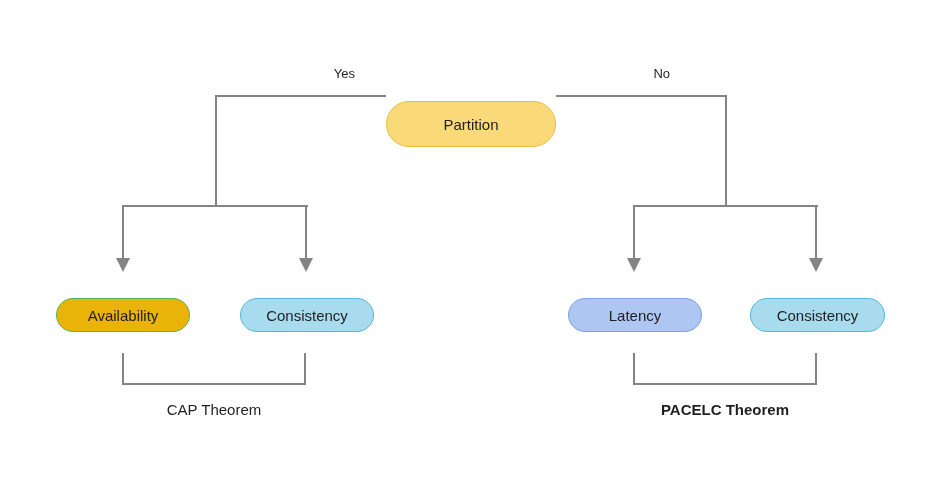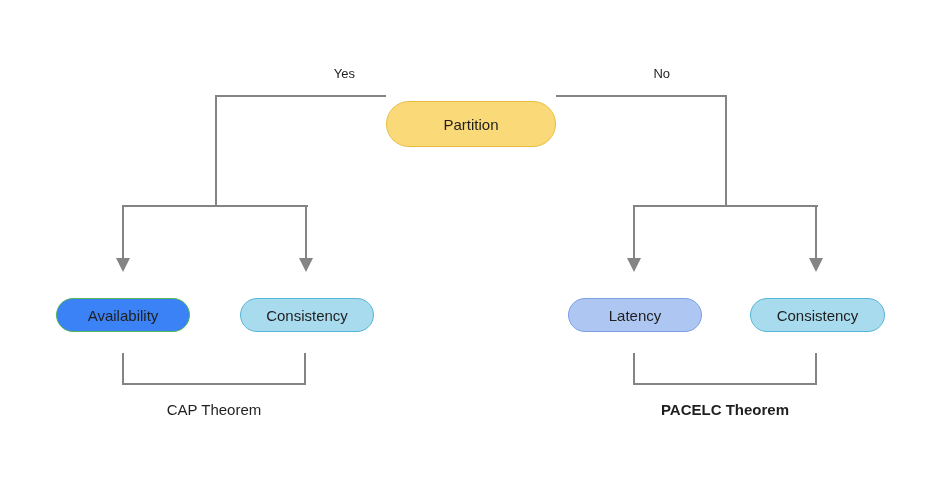--- a/index.html
+++ b/index.html
@@ -94,21 +94,21 @@
   <div class="line" style="left: 633px; top: 205px; width: 185px; height: 2px; background-color: rgb(132, 132, 132);"></div>
   <div class="line" style="left: 633px; top: 205px; width: 2px; height: 55px; background-color: rgb(132, 132, 132);"></div>
   <div class="line" style="left: 815px; top: 205px; width: 2px; height: 55px; background-color: rgb(132, 132, 132);"></div>
   <div class="arrowhead" style="left: 627px; border-top-color: rgb(132, 132, 132);"></div>
   <div class="arrowhead" style="left: 809px; border-top-color: rgb(132, 132, 132);"></div>
 
   <div class="pill pill-root" style="background-color: rgb(250, 217, 120); border-color: rgb(233, 189, 62);">
     <span>Partition</span>
   </div>
 
-  <div class="pill pill-leaf" style="left: 56px; width: 134px; background-color: #3b82f6; border-color: rgb(83, 184, 88);">
+  <div class="pill pill-leaf" style="left: 56px; width: 134px; background-color: #eab308; border-color: rgb(83, 184, 88);">
     <span>Availability</span>
   </div>
   <div class="pill pill-leaf" style="left: 240px; width: 134px; background-color: rgb(168, 219, 238); border-color: rgb(87, 183, 214);">
     <span>Consistency</span>
   </div>
   <div class="pill pill-leaf" style="left: 568px; width: 134px; background-color: rgb(174, 198, 242); border-color: rgb(124, 159, 230);">
     <span>Latency</span>
   </div>
   <div class="pill pill-leaf" style="left: 750px; width: 135px; background-color: rgb(168, 219, 238); border-color: rgb(87, 183, 214);">
     <span>Consistency</span>

